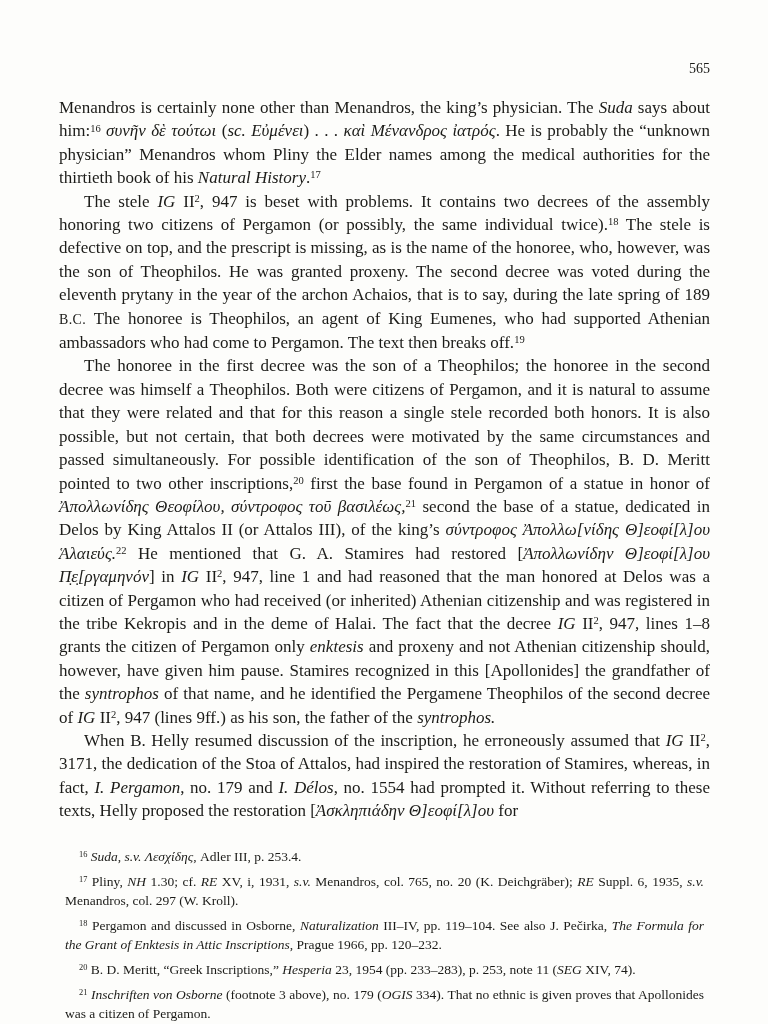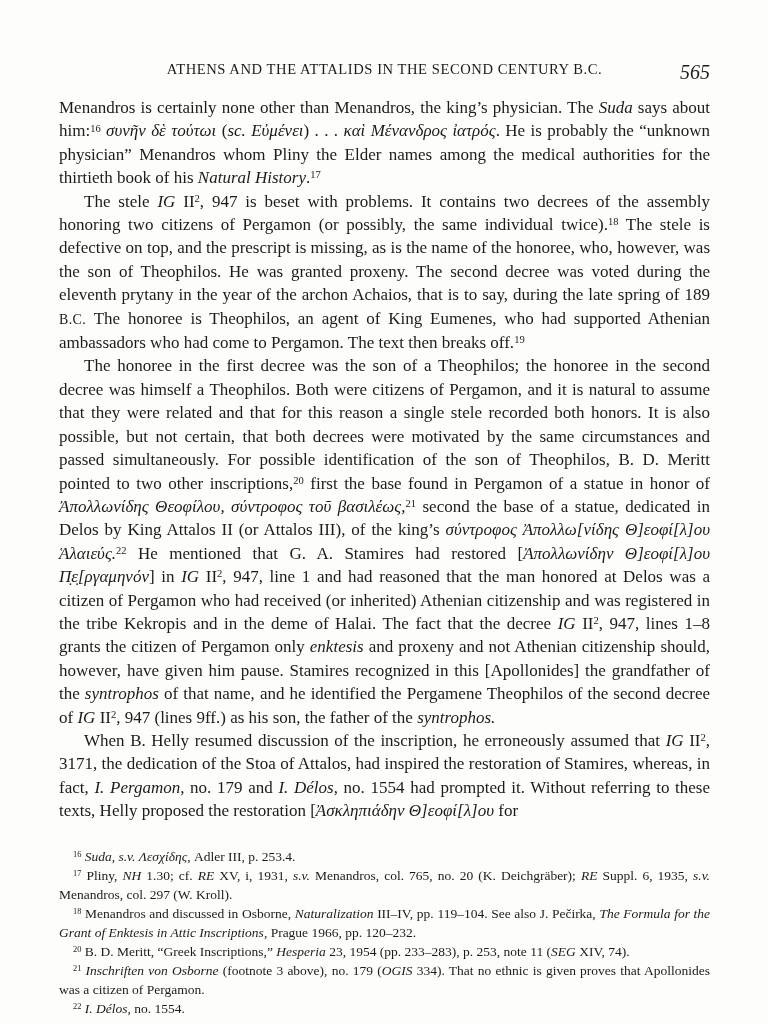--- a/index.html
+++ b/index.html
@@ -15,65 +15,63 @@
   }
   .running-head-row{position:relative;height:20px;margin-bottom:15px;}
   .running-head{
     text-align:center;
     font-size:14.6px;
     letter-spacing:0.55px;
     white-space:nowrap;
   }
   .page-number{
     position:absolute;right:0;top:0;
-    font-size:20px;
-    font-style:italic;
+    font-size:14px;
   }
   .body-text p.par{
     margin:0;
     text-align:justify;
     font-size:17px;
     line-height:23.4px;
   }
   .par.indent{text-indent:25px;}
   .seg-i,.seg-g{font-style:italic;}
   .seg-sc{font-size:0.82em;letter-spacing:0.4px;}
   .seg-sup{
     font-size:0.62em;
     line-height:0;
     position:relative;
     top:-0.45em;
   }
   .footnotes{margin-top:24px;}
   .footnotes p.footnote{
-    margin:0;
+    margin:6px;
     text-align:justify;
     font-size:13.5px;
     line-height:19px;
     text-indent:14px;
   }
   .footnotes .seg-sup{top:-0.38em;}
 </style>
 </head>
 <body>
 
 <div class="page">
   <div class="running-head-row">
-    <div class="running-head">ATHENS AND THE ATTALIDS IN THE SECOND CENTURY B.C.</div>
     <div class="page-number">565</div>
   </div>
 
   <main class="body-text" id="body-container">
       <p class="par"><span class="seg">Menandros is certainly none other than Menandros, the king’s physician. The </span><span class="seg-i">Suda</span><span class="seg"> says about him:</span><span class="seg-sup">16</span><span class="seg"> </span><span class="seg-g">συνῆν δὲ τούτωι</span><span class="seg"> (</span><span class="seg-i">sc.</span><span class="seg"> </span><span class="seg-g">Εὐμένει</span><span class="seg">) . . . </span><span class="seg-g">καὶ Μένανδρος ἰατρός</span><span class="seg">. He is probably the “unknown physician” Menandros whom Pliny the Elder names among the medical authorities for the thirtieth book of his </span><span class="seg-i">Natural History</span><span class="seg">.</span><span class="seg-sup">17</span></p>
       <p class="par indent"><span class="seg">The stele </span><span class="seg-i">IG</span><span class="seg"> II</span><span class="seg-sup">2</span><span class="seg">, 947 is beset with problems. It contains two decrees of the assembly honoring two citizens of Pergamon (or possibly, the same individual twice).</span><span class="seg-sup">18</span><span class="seg"> The stele is defective on top, and the prescript is missing, as is the name of the honoree, who, however, was the son of Theophilos. He was granted proxeny. The second decree was voted during the eleventh prytany in the year of the archon Achaios, that is to say, during the late spring of 189 </span><span class="seg-sc">B.C.</span><span class="seg"> The honoree is Theophilos, an agent of King Eumenes, who had supported Athenian ambassadors who had come to Pergamon. The text then breaks off.</span><span class="seg-sup">19</span></p>
       <p class="par indent"><span class="seg">The honoree in the first decree was the son of a Theophilos; the honoree in the second decree was himself a Theophilos. Both were citizens of Pergamon, and it is natural to assume that they were related and that for this reason a single stele recorded both honors. It is also possible, but not certain, that both decrees were motivated by the same circumstances and passed simultaneously. For possible identification of the son of Theophilos, B. D. Meritt pointed to two other inscriptions,</span><span class="seg-sup">20</span><span class="seg"> first the base found in Pergamon of a statue in honor of </span><span class="seg-g">Ἀπολλωνίδης Θεοφίλου, σύντροφος τοῦ βασιλέως,</span><span class="seg-sup">21</span><span class="seg"> second the base of a statue, dedicated in Delos by King Attalos II (or Attalos III), of the king’s </span><span class="seg-g">σύντροφος Ἀπολλω[νίδης Θ]εοφί[λ]ου Ἁλαιεύς.</span><span class="seg-sup">22</span><span class="seg"> He mentioned that G. A. Stamires had restored [</span><span class="seg-g">Ἀπολλωνίδην Θ]εοφί[λ]ου Π̣ε̣[ργαμηνόν</span><span class="seg">] in </span><span class="seg-i">IG</span><span class="seg"> II</span><span class="seg-sup">2</span><span class="seg">, 947, line 1 and had reasoned that the man honored at Delos was a citizen of Pergamon who had received (or inherited) Athenian citizenship and was registered in the tribe Kekropis and in the deme of Halai. The fact that the decree </span><span class="seg-i">IG</span><span class="seg"> II</span><span class="seg-sup">2</span><span class="seg">, 947, lines 1–8 grants the citizen of Pergamon only </span><span class="seg-i">enktesis</span><span class="seg"> and proxeny and not Athenian citizenship should, however, have given him pause. Stamires recognized in this [Apollonides] the grandfather of the </span><span class="seg-i">syntrophos</span><span class="seg"> of that name, and he identified the Pergamene Theophilos of the second decree of </span><span class="seg-i">IG</span><span class="seg"> II</span><span class="seg-sup">2</span><span class="seg">, 947 (lines 9ff.) as his son, the father of the </span><span class="seg-i">syntrophos.</span></p>
       <p class="par indent"><span class="seg">When B. Helly resumed discussion of the inscription, he erroneously assumed that </span><span class="seg-i">IG</span><span class="seg"> II</span><span class="seg-sup">2</span><span class="seg">, 3171, the dedication of the Stoa of Attalos, had inspired the restoration of Stamires, whereas, in fact, </span><span class="seg-i">I. Pergamon</span><span class="seg">, no. 179 and </span><span class="seg-i">I. Délos</span><span class="seg">, no. 1554 had prompted it. Without referring to these texts, Helly proposed the restoration [</span><span class="seg-g">Ἀσκληπιάδην Θ]εοφί[λ]ου</span><span class="seg"> for</span></p>
     </main>
 
   <section class="footnotes" id="footnotes-container">
       <p class="footnote"><span class="seg-sup">16</span> <span class="seg-i">Suda</span><span class="seg">, </span><span class="seg-i">s.v.</span><span class="seg"> </span><span class="seg-g">Λεσχίδης</span><span class="seg">, Adler III, p. 253.4.</span></p>
       <p class="footnote"><span class="seg-sup">17</span> <span class="seg">Pliny, </span><span class="seg-i">NH</span><span class="seg"> 1.30; cf. </span><span class="seg-i">RE</span><span class="seg"> XV, i, 1931, </span><span class="seg-i">s.v.</span><span class="seg"> Menandros, col. 765, no. 20 (K. Deichgräber); </span><span class="seg-i">RE</span><span class="seg"> Suppl. 6, 1935, </span><span class="seg-i">s.v.</span><span class="seg"> Menandros, col. 297 (W. Kroll).</span></p>
-      <p class="footnote"><span class="seg-sup">18</span> <span class="seg">Menandros and discussed in Osborne, </span><span class="seg-i">Naturalization</span><span class="seg"> III–IV, pp. 119–104. See also J. Pečirka, </span><span class="seg-i">The Formula for the Grant of Enktesis in Attic Inscriptions</span><span class="seg">, Prague 1966, pp. 120–232.</span></p>
+      <p class="footnote"><span class="seg-sup">18</span> <span class="seg">Pergamon and discussed in Osborne, </span><span class="seg-i">Naturalization</span><span class="seg"> III–IV, pp. 119–104. See also J. Pečirka, </span><span class="seg-i">The Formula for the Grant of Enktesis in Attic Inscriptions</span><span class="seg">, Prague 1966, pp. 120–232.</span></p>
       <p class="footnote"><span class="seg-sup">20</span> <span class="seg">B. D. Meritt, “Greek Inscriptions,” </span><span class="seg-i">Hesperia</span><span class="seg"> 23, 1954 (pp. 233–283), p. 253, note 11 (</span><span class="seg-i">SEG</span><span class="seg"> XIV, 74).</span></p>
       <p class="footnote"><span class="seg-sup">21</span> <span class="seg-i">Inschriften von Osborne</span><span class="seg"> (footnote 3 above), no. 179 (</span><span class="seg-i">OGIS</span><span class="seg"> 334). That no ethnic is given proves that Apollonides was a citizen of Pergamon.</span></p>
       <p class="footnote"><span class="seg-sup">22</span> <span class="seg-i">I. Délos</span><span class="seg">, no. 1554.</span></p>
     </section>
 </div>
 
 </body></html>

